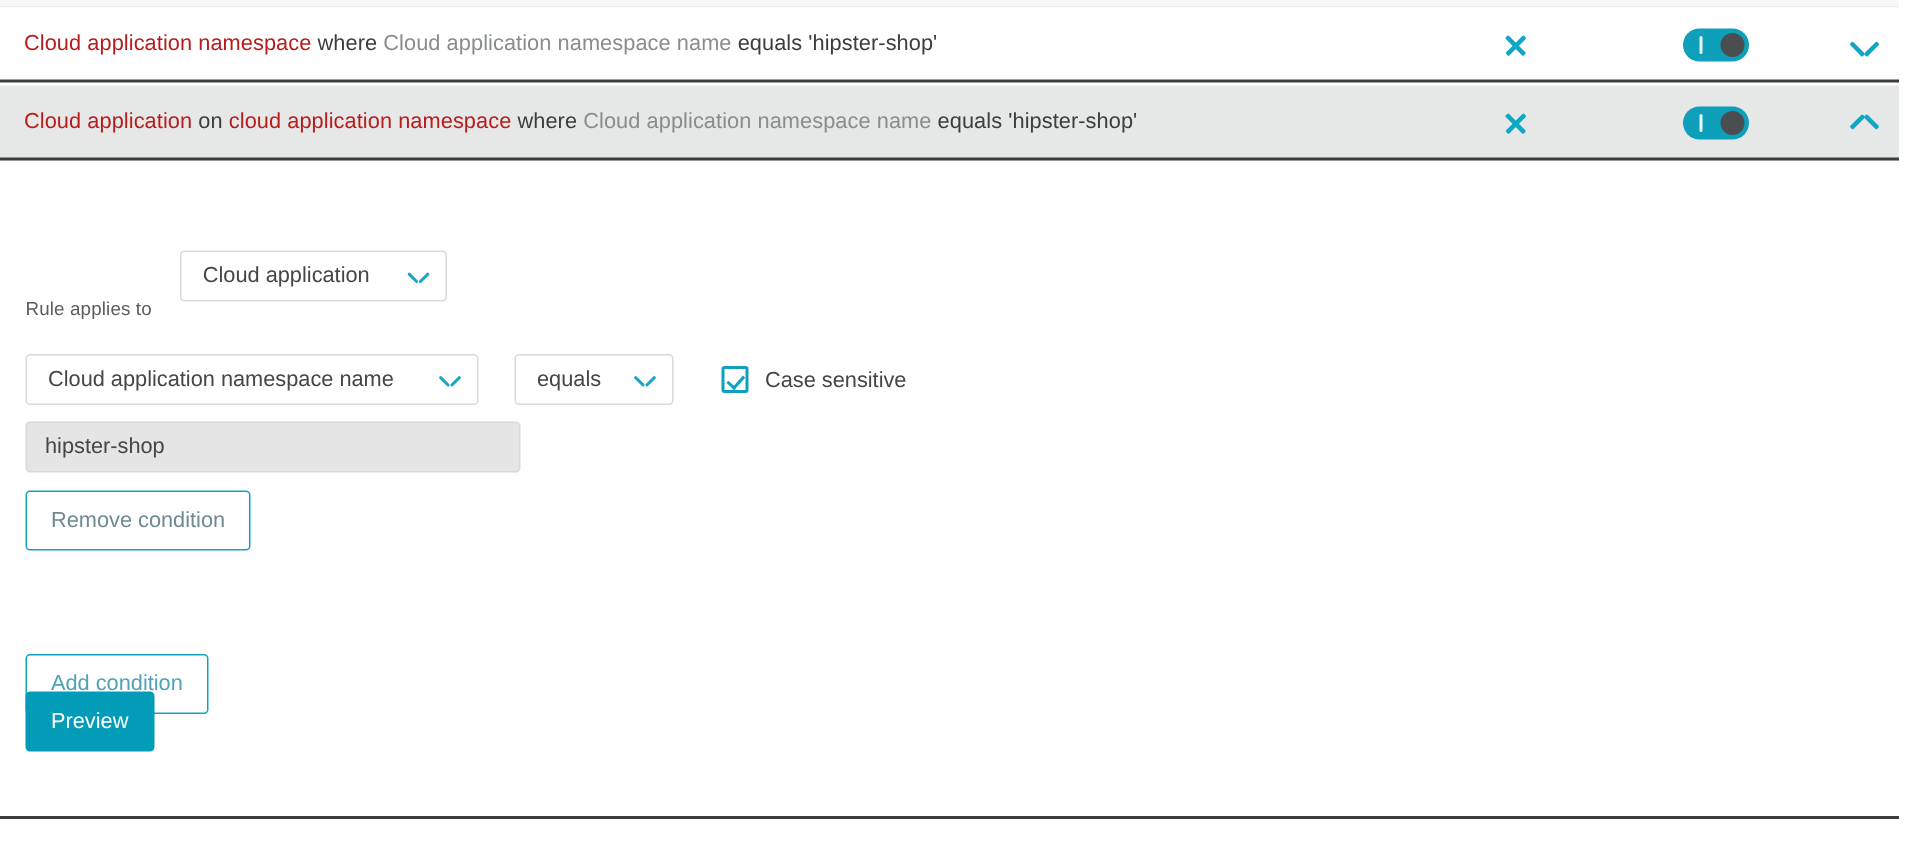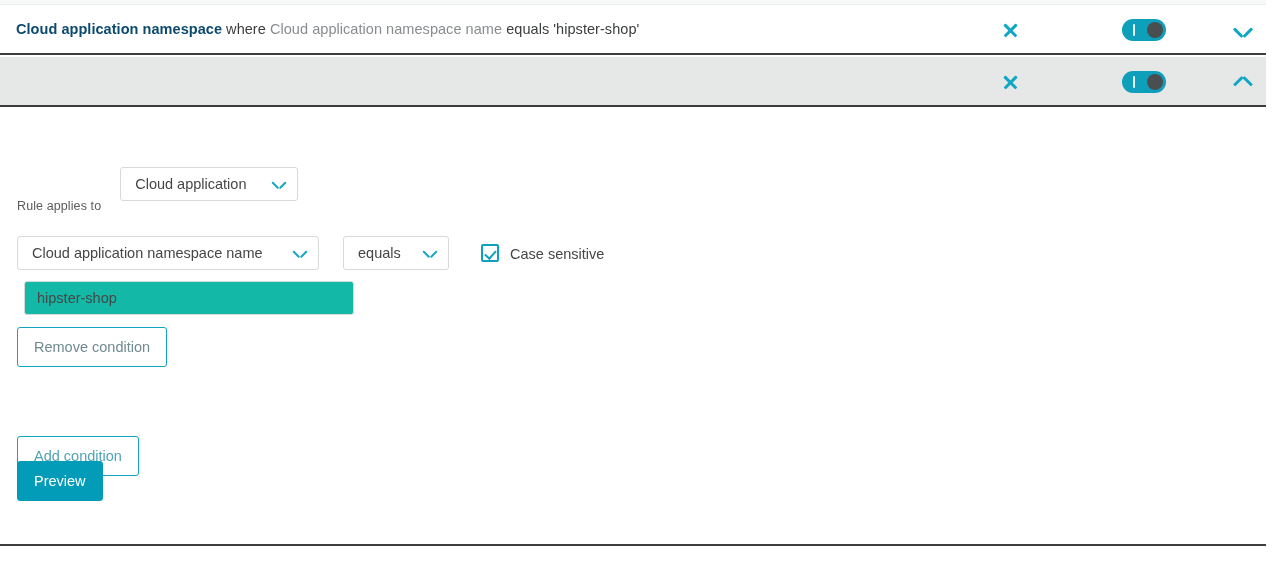--- a/index.html
+++ b/index.html
@@ -57,22 +57,22 @@
 
   .rule-summary {
     flex: 0 0 auto;
     padding-left: 16px;
     font-size: 14.5px;
     line-height: 20px;
     white-space: nowrap;
     letter-spacing: 0.05px;
   }
   .rule-summary .strong {
-    font-weight: bold;
-    color: #0c4a6e;
+    font-weight: normal;
+    color: #b91c1c;
   }
   .rule-summary .mid {
     color: #3b3d3e;
   }
   .rule-summary .muted {
     color: #898d8f;
   }
 
   .row-actions {
     position: absolute;
@@ -211,27 +211,26 @@
   }
   .select .sel-caret::before { left: 0;  transform: rotate(45deg);  transform-origin: left center; }
   .select .sel-caret::after  { right: 0; transform: rotate(-45deg); transform-origin: right center; }
 
   .text-input {
     box-sizing: border-box;
     width: 330px;
     height: 34px;
     border: 1px solid #d8dada;
     border-radius: 3px;
-    background: #14b8a6;
+    background: #e5e5e5;
     padding: 0 12px;
     font-family: "Liberation Sans", sans-serif;
     font-size: 14.5px;
     color: #454646;
     outline: none;
-    margin-left: 7px;
   }
 
   .checkbox-wrap {
     display: flex;
     align-items: flex-end;
     cursor: pointer;
   }
   .checkbox {
     width: 18px;
     height: 18px;
@@ -320,20 +319,28 @@
         <span class="knob"></span>
       </span>
     </div>
 
     <div class="row-actions act-caret">
       <span class="chev down"></span>
     </div>
   </div>
 
   <div class="rule-row expanded">
+    <div class="rule-summary">
+      <span class="strong">Cloud application</span>
+      <span class="mid">on</span>
+      <span class="strong">cloud application namespace</span>
+      <span class="mid">where</span>
+      <span class="muted">Cloud application namespace name</span>
+      <span class="mid">equals 'hipster-shop'</span>
+    </div>
 
     <div class="row-actions act-close">
       <span class="icon-x"></span>
     </div>
 
     <div class="row-actions act-toggle">
       <span class="switch">
         <span class="bar"></span>
         <span class="knob"></span>
       </span>

